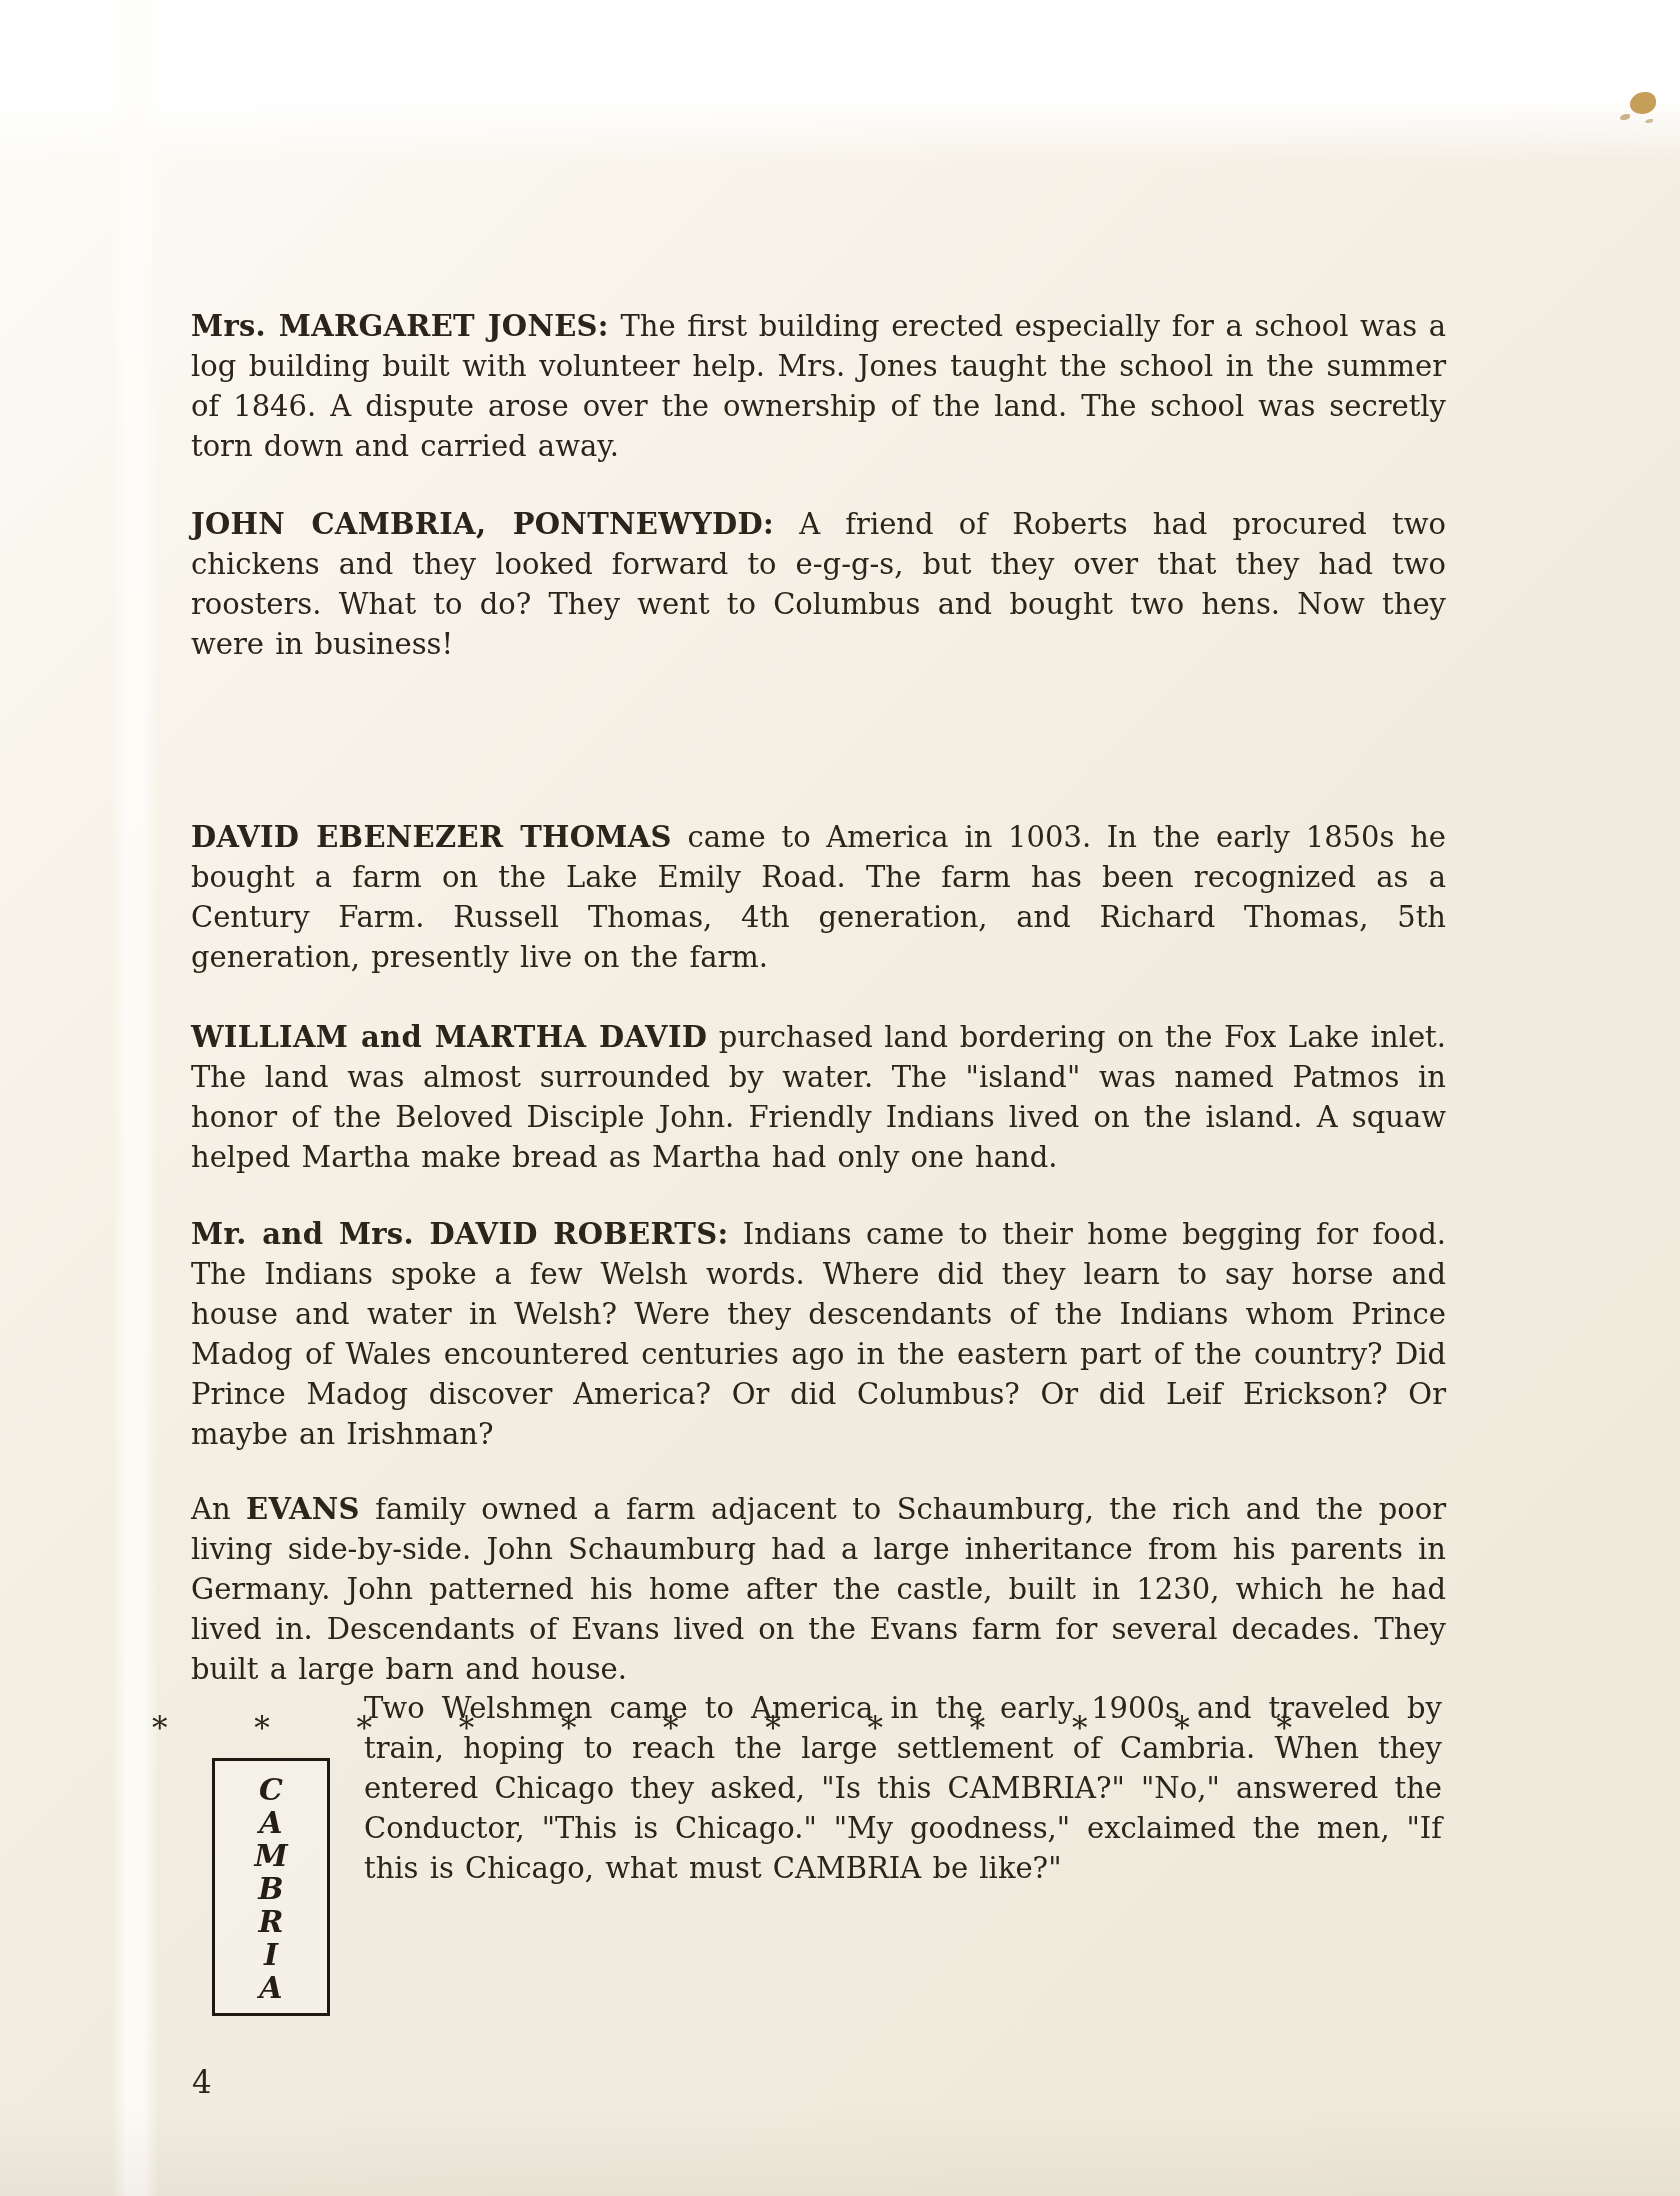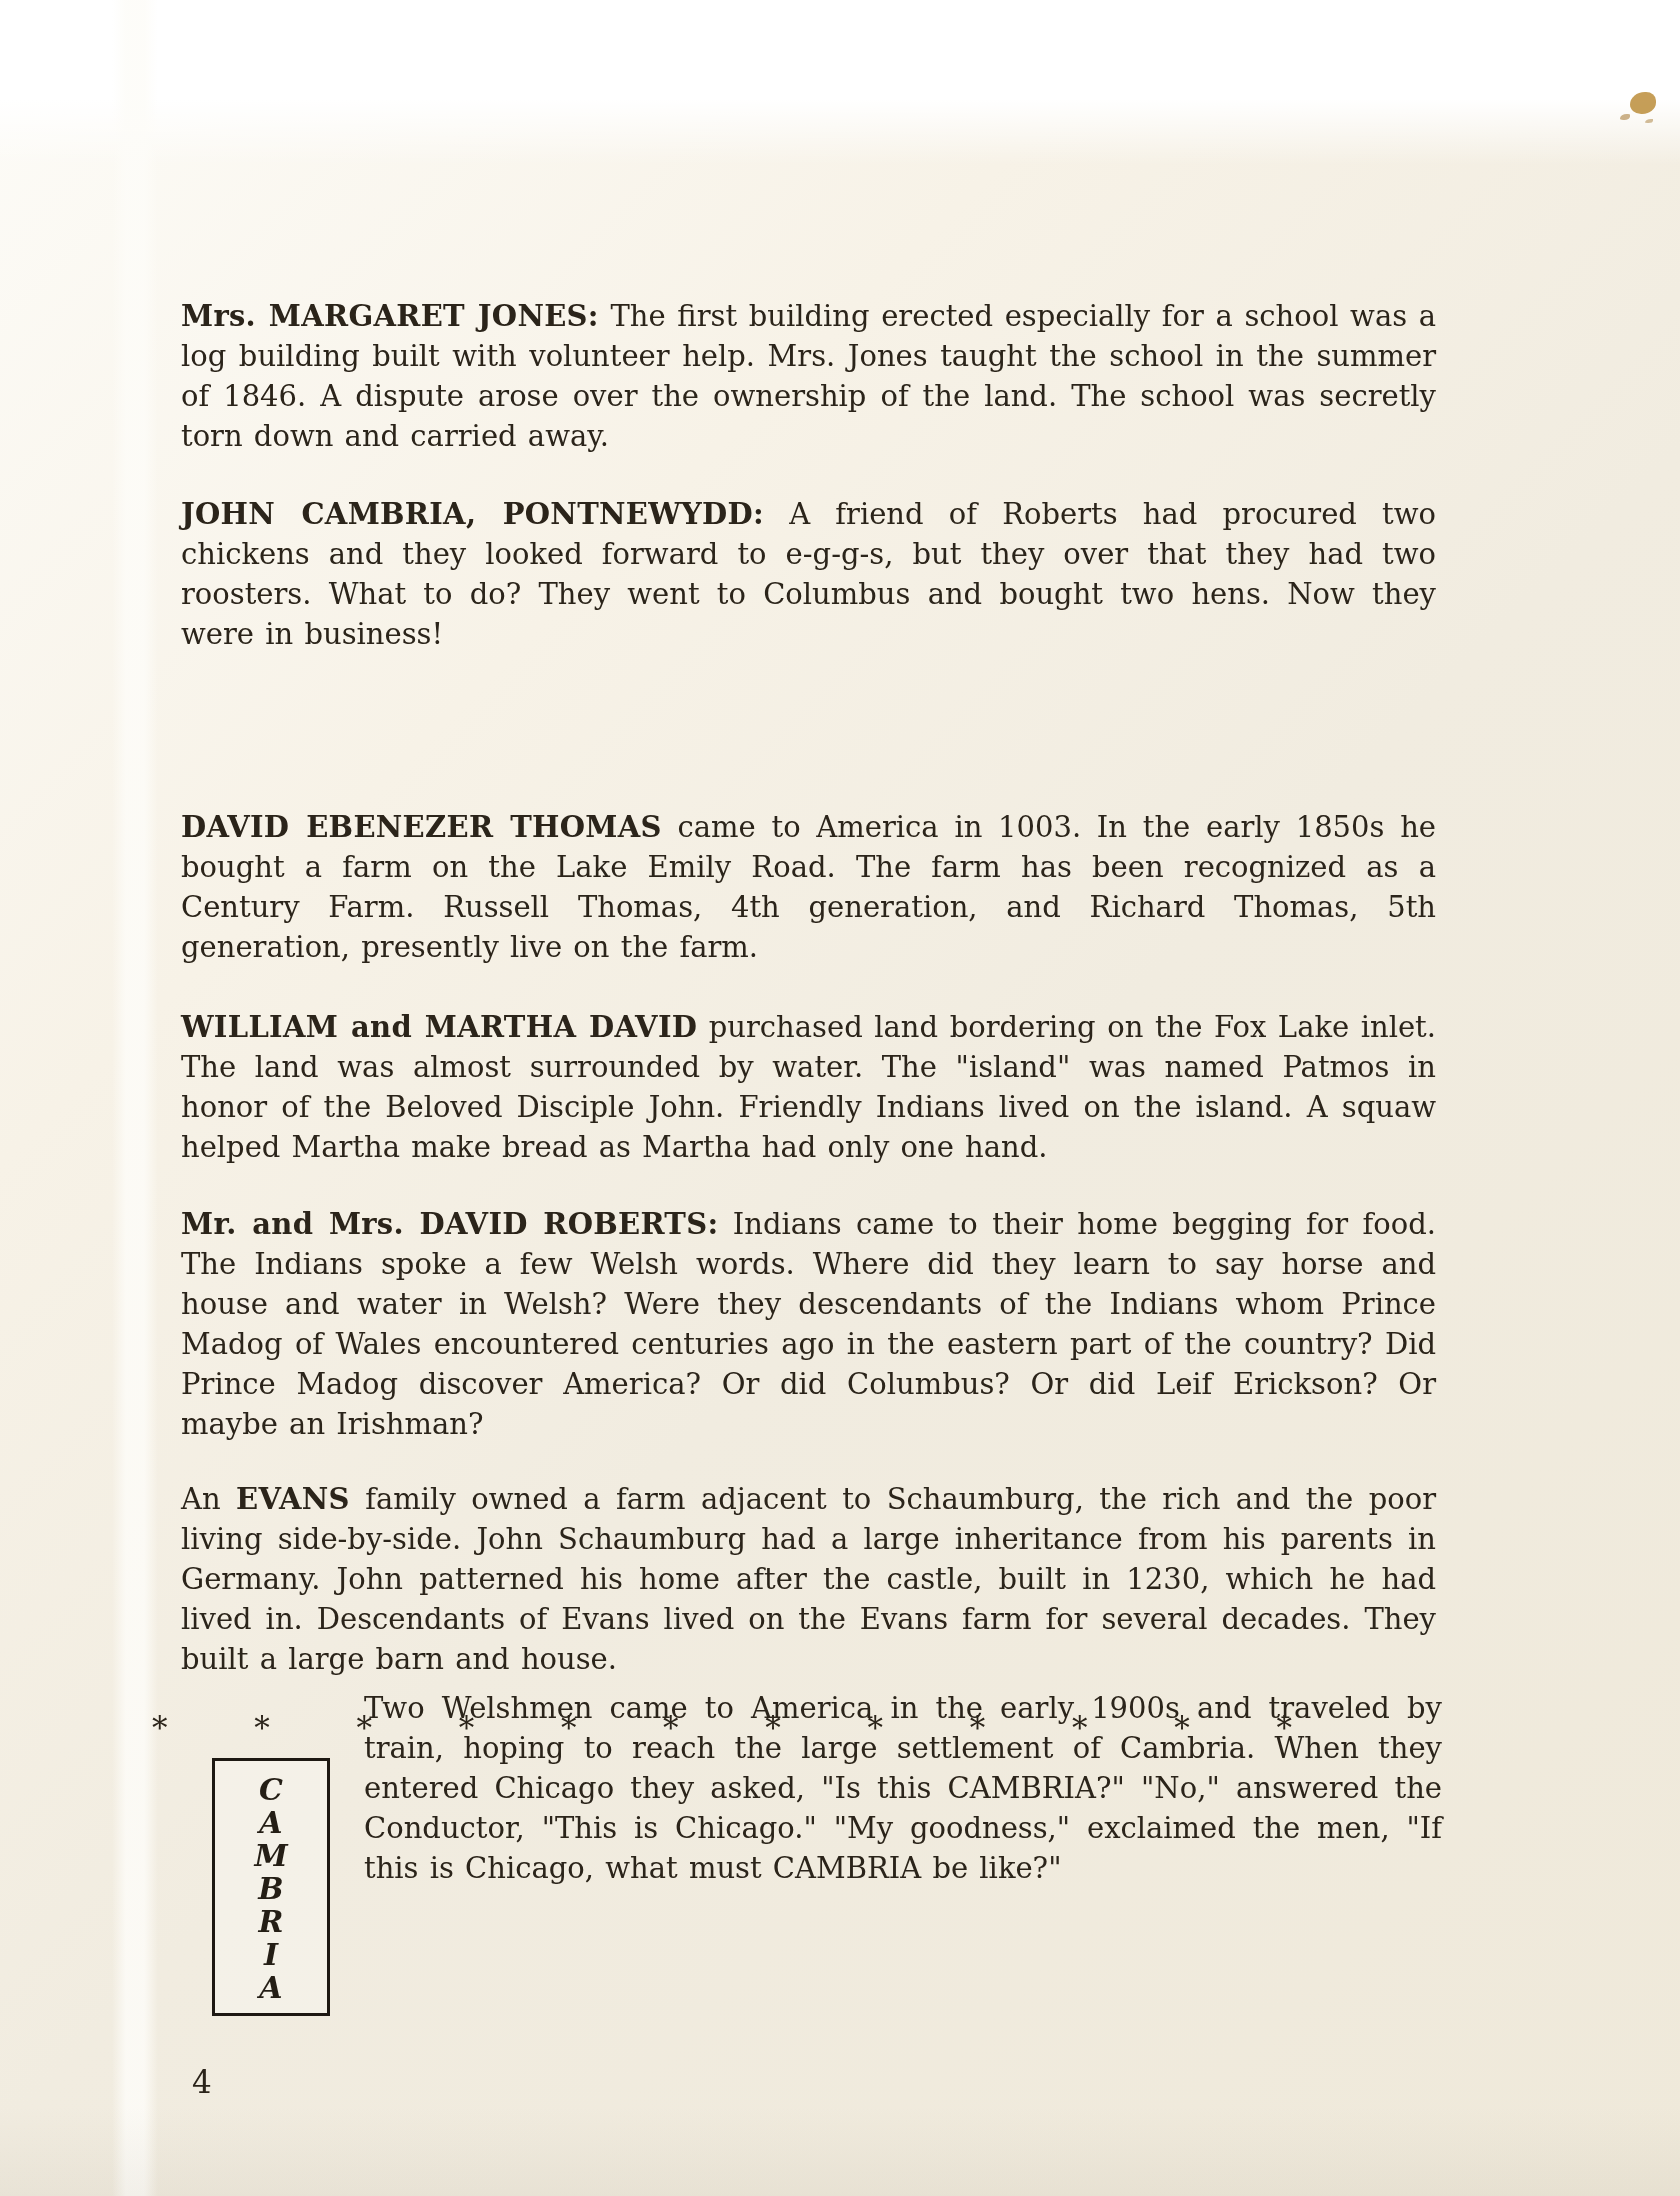--- a/index.html
+++ b/index.html
@@ -13,21 +13,21 @@
     background:linear-gradient(#ffffff 60%,rgba(255,255,255,0));}
   .white-strip-left{position:absolute;top:0;left:112px;width:46px;height:100%;
     background:linear-gradient(90deg,rgba(255,255,255,0),rgba(253,252,248,.85) 30%,rgba(253,252,248,.85) 70%,rgba(255,255,255,0));}
   .bottom-shade{position:absolute;bottom:0;left:0;width:100%;height:90px;
     background:linear-gradient(rgba(0,0,0,0),rgba(120,108,85,.07));}
   .stain{position:absolute;left:1630px;top:92px;width:26px;height:22px;
     background:#b8872f;border-radius:60% 40% 55% 45%;opacity:.8;
     box-shadow:-18px 14px 0 -8px rgba(165,120,50,.7), 6px 18px 0 -9px rgba(165,120,50,.6);}
   .title{position:absolute;left:181px;top:194px;font-size:41px;font-weight:bold;
     letter-spacing:.5px;color:#1d1812;}
-  .par{position:absolute;left:181px;width:1255px;margin:0;font-size:29px;
+  .par{position:absolute;left:181px;width:1255px;margin:10px;font-size:29px;
     line-height:40px;text-align:justify;word-spacing:2px;}
   .par b{letter-spacing:.3px;}
   .sep-row{position:absolute;left:152px;top:1708px;width:1140px;display:flex;
     justify-content:space-between;font-size:31px;line-height:40px;}
   .cambria-box{position:absolute;left:212px;top:1758px;width:118px;height:258px;
     border:3px solid #1d1812;display:flex;flex-direction:column;align-items:center;
     justify-content:flex-start;padding-top:12px;box-sizing:border-box;background:rgba(255,255,255,.25);}
   .cambria-letter{font-size:30px;line-height:33px;font-weight:bold;font-style:italic;
     color:#241e15;}
   .cambria-par{position:absolute;left:356px;top:1680px;width:1078px;margin:8px;

